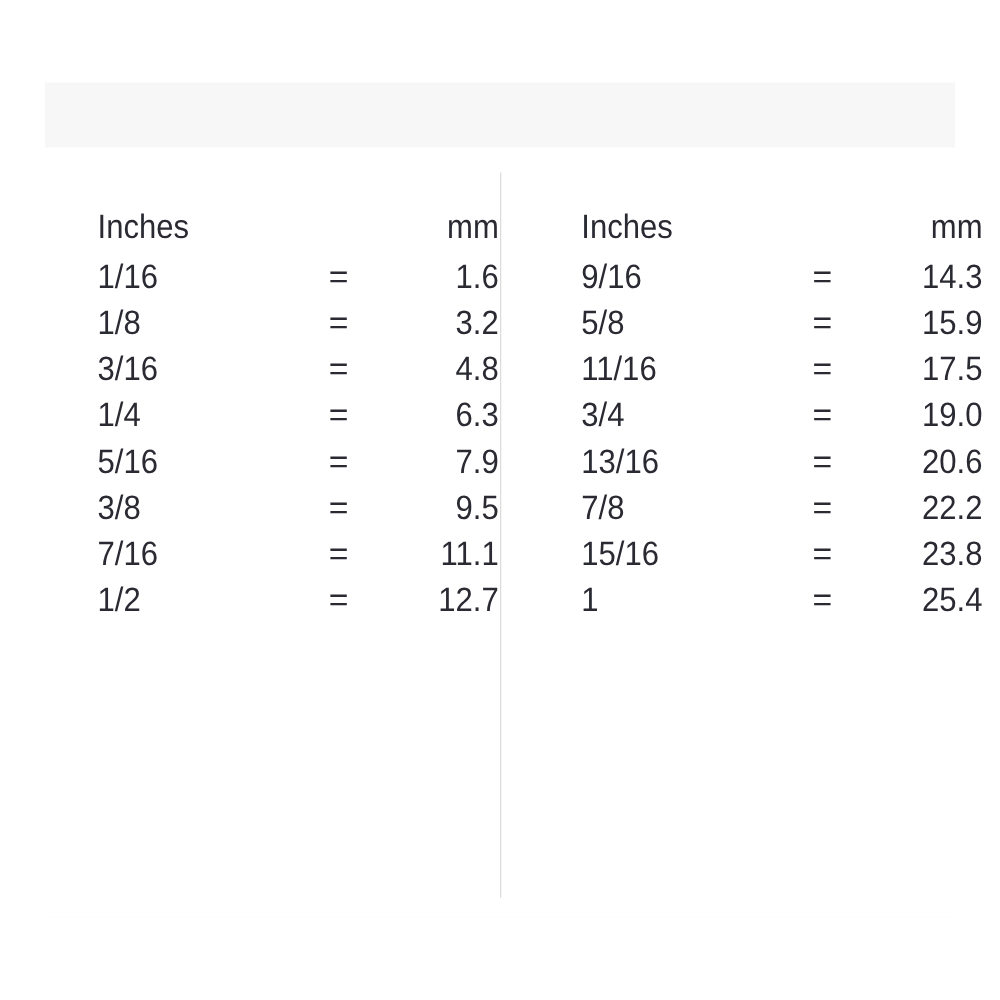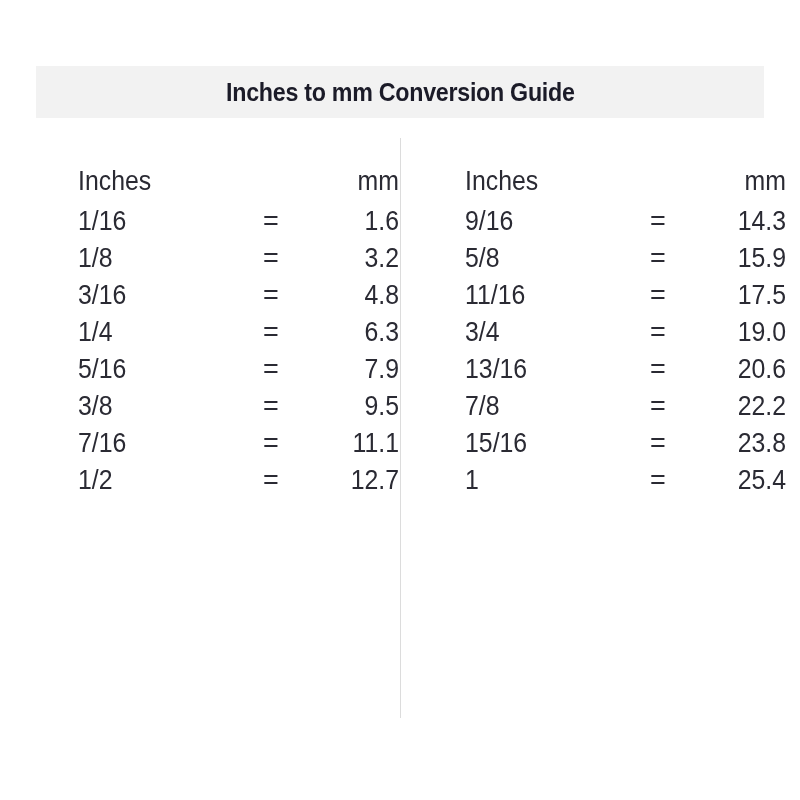--- a/index.html
+++ b/index.html
@@ -158,23 +158,20 @@
     transform-origin: right center;
   }
 </style>
 </head>
 <body>
 
 <div id="page">
 
   <div class="chart-panel">
 
-    <div class="title-bar">
-      <div class="title-text">Inches to mm Conversion Guide</div>
-    </div>
 
     <div class="card">
 
       <div class="divider"></div>
 
       <div class="columns">
 
         <div class="col col-left">
 
           <div class="hdr-row">

